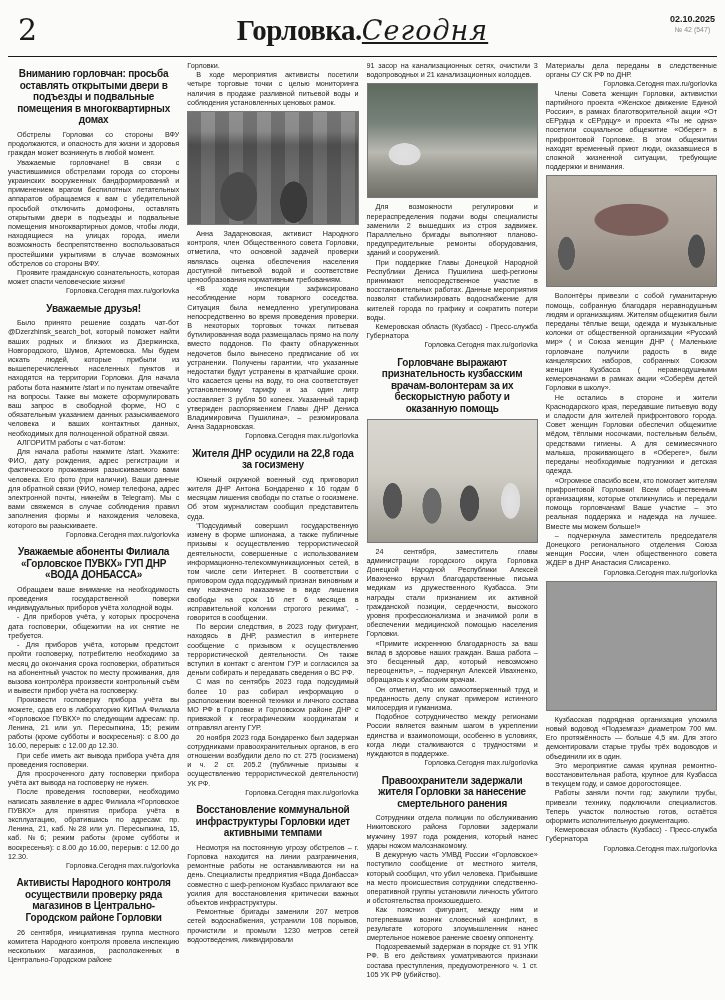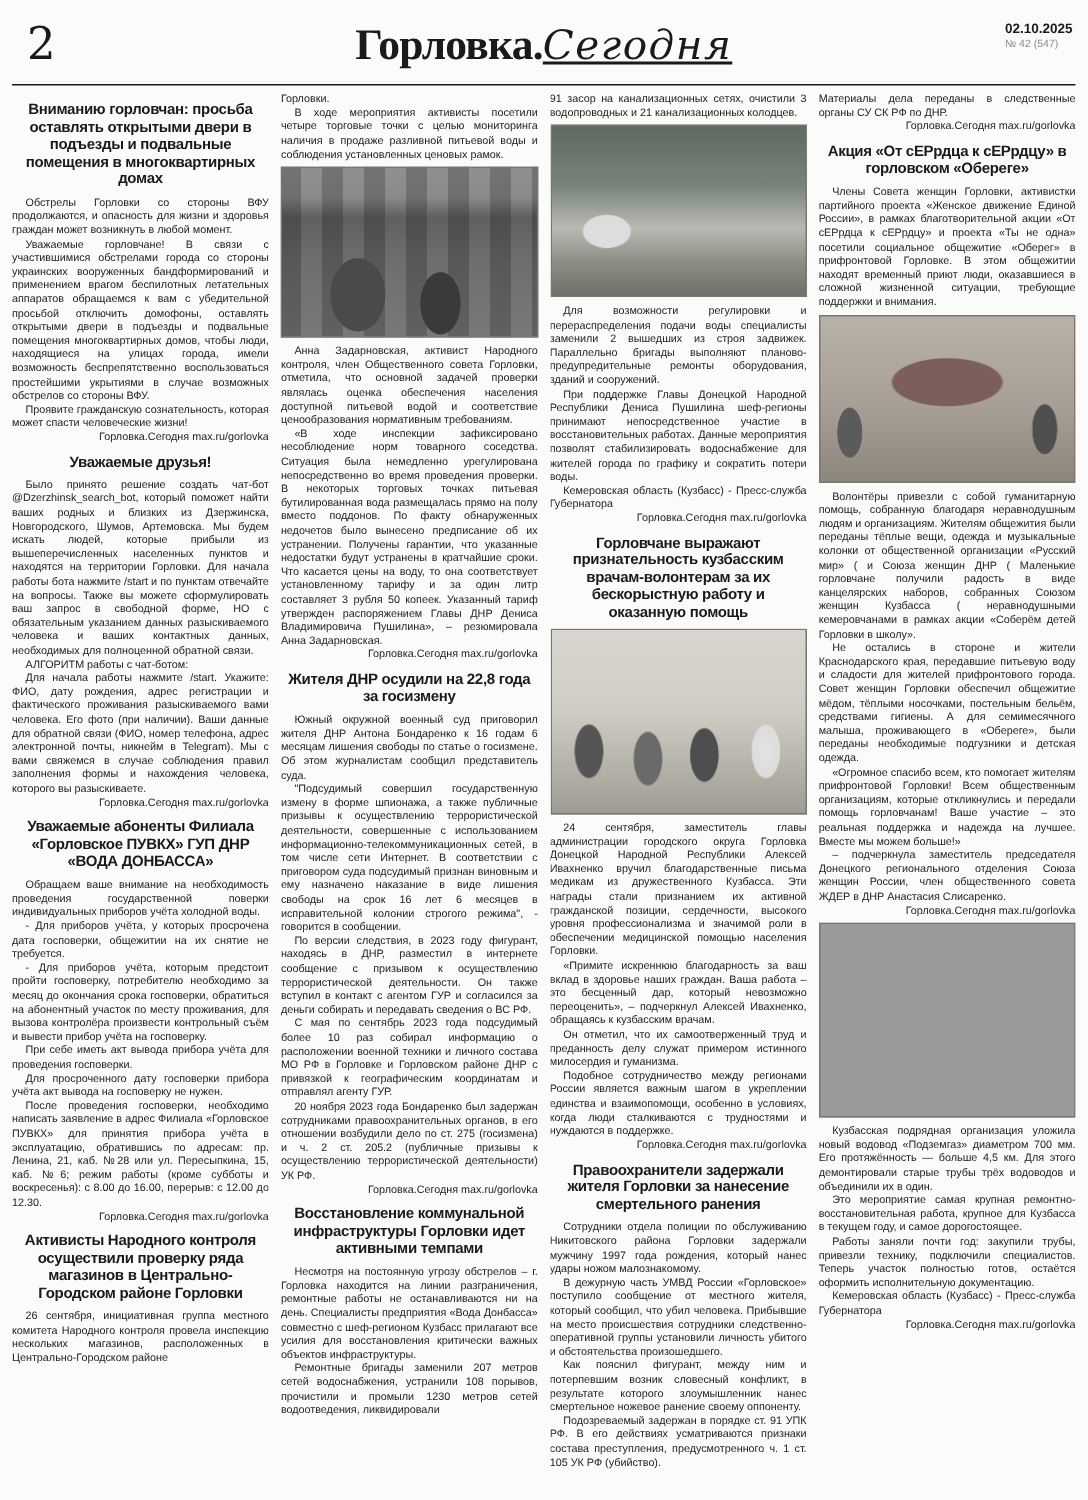--- a/index.html
+++ b/index.html
@@ -9,21 +9,21 @@
     font-family:"Liberation Sans",sans-serif;
     -webkit-font-smoothing:antialiased;
   }
   .page{width:725px;height:1000px;position:relative;}
   
   .header{position:relative;height:56px;margin:0 8px;border-bottom:1.6px solid #1a1a1a;}
   .page-num{position:absolute;left:10px;top:12px;font-family:"DejaVu Serif",serif;font-size:30px;font-weight:400;}
   .masthead{position:absolute;left:0;right:0;top:14px;text-align:center;white-space:nowrap;}
   .masthead .main{font-family:Liberation Serif, serif;font-weight:700;font-size:29px;letter-spacing:-0.5px;}
   .masthead .script{font-family:"DejaVu Serif",serif;font-style:italic;font-weight:400;font-size:27px;letter-spacing:1px;text-decoration:underline;}
-  .dateblock{position:absolute;right:2px;top:14px;text-align:left;}
+  .dateblock{position:absolute;right:2px;top:14px;text-align:center;}
   .dateblock .date{font-size:9px;font-weight:700;}
   .dateblock .issue{font-size:7px;color:#8a8a8a;margin-top:2px;}
   
   .columns{display:flex;gap:8px;padding:4px 8px 0 8px;height:936px;}
   .col{flex:1 1 0;overflow:hidden;}
   .headline{
     font-size:10px;line-height:11.6px;font-weight:700;text-align:center;
     letter-spacing:-0.2px;margin:7px 1px 4px 1px;
   }
   p.body{
@@ -99,20 +99,21 @@
         <p class="sig">Горловка.Сегодня max.ru/gorlovka</p>
         <h2 class="headline">Уважаемые друзья!</h2>
         <p class="body">Было принято решение создать чат-бот @Dzerzhinsk_search_bot, который поможет найти ваших родных и близких из Дзержинска, Новгородского, Шумов, Артемовска. Мы будем искать людей, которые прибыли из вышеперечисленных населенных пунктов и находятся на территории Горловки. Для начала работы бота нажмите /start и по пунктам отвечайте на вопросы. Также вы можете сформулировать ваш запрос в свободной форме, НО с обязательным указанием данных разыскиваемого человека и ваших контактных данных, необходимых для полноценной обратной связи.</p>
         <p class="body">АЛГОРИТМ работы с чат-ботом:</p>
         <p class="body">Для начала работы нажмите /start. Укажите: ФИО, дату рождения, адрес регистрации и фактического проживания разыскиваемого вами человека. Его фото (при наличии). Ваши данные для обратной связи (ФИО, номер телефона, адрес электронной почты, никнейм в Telegram). Мы с вами свяжемся в случае соблюдения правил заполнения формы и нахождения человека, которого вы разыскиваете.</p>
         <p class="sig">Горловка.Сегодня max.ru/gorlovka</p>
         <h2 class="headline">Уважаемые абоненты Филиала «Горловское ПУВКХ» ГУП ДНР «ВОДА ДОНБАССА»</h2>
         <p class="body">Обращаем ваше внимание на необходимость проведения государственной поверки индивидуальных приборов учёта холодной воды.</p>
         <p class="body">- Для приборов учёта, у которых просрочена дата госповерки, общежитии на их снятие не требуется.</p>
         <p class="body">- Для приборов учёта, которым предстоит пройти госповерку, потребителю необходимо за месяц до окончания срока госповерки, обратиться на абонентный участок по месту проживания, для вызова контролёра произвести контрольный съём и вывести прибор учёта на госповерку.</p>
+        <p class="body">Произвести госповерку прибора учёта вы можете, сдав его в лабораторию КИПиА Филиала «Горловское ПУВКХ» по следующим адресам: пр. Ленина, 21 или ул. Пересыпкина, 15; режим работы (кроме субботы и воскресенья): с 8.00 до 16.00, перерыв: с 12.00 до 12.30.</p>
         <p class="body">При себе иметь акт вывода прибора учёта для проведения госповерки.</p>
         <p class="body">Для просроченного дату госповерки прибора учёта акт вывода на госповерку не нужен.</p>
         <p class="body">После проведения госповерки, необходимо написать заявление в адрес Филиала «Горловское ПУВКХ» для принятия прибора учёта в эксплуатацию, обратившись по адресам: пр. Ленина, 21, каб. №28 или ул. Пересыпкина, 15, каб. №6; режим работы (кроме субботы и воскресенья): с 8.00 до 16.00, перерыв: с 12.00 до 12.30.</p>
         <p class="sig">Горловка.Сегодня max.ru/gorlovka</p>
         <h2 class="headline">Активисты Народного контроля осуществили проверку ряда магазинов в Центрально-Городском районе Горловки</h2>
         <p class="body">26 сентября, инициативная группа местного комитета Народного контроля провела инспекцию нескольких магазинов, расположенных в Центрально-Городском районе</p>
       </div>
       <div class="col">
         <p class="body cont">Горловки.</p>
         <p class="body">В ходе мероприятия активисты посетили четыре торговые точки с целью мониторинга наличия в продаже разливной питьевой воды и соблюдения установленных ценовых рамок.</p>
@@ -147,21 +148,20 @@
         <p class="sig">Горловка.Сегодня max.ru/gorlovka</p>
         <h2 class="headline">Правоохранители задержали жителя Горловки за нанесение смертельного ранения</h2>
         <p class="body">Сотрудники отдела полиции по обслуживанию Никитовского района Горловки задержали мужчину 1997 года рождения, который нанес удары ножом малознакомому.</p>
         <p class="body">В дежурную часть УМВД России «Горловское» поступило сообщение от местного жителя, который сообщил, что убил человека. Прибывшие на место происшествия сотрудники следственно-оперативной группы установили личность убитого и обстоятельства произошедшего.</p>
         <p class="body">Как пояснил фигурант, между ним и потерпевшим возник словесный конфликт, в результате которого злоумышленник нанес смертельное ножевое ранение своему оппоненту.</p>
         <p class="body">Подозреваемый задержан в порядке ст. 91 УПК РФ. В его действиях усматриваются признаки состава преступления, предусмотренного ч. 1 ст. 105 УК РФ (убийство).</p>
       </div>
       <div class="col">
         <p class="body cont">Материалы дела переданы в следственные органы СУ СК РФ по ДНР.</p>
         <p class="sig">Горловка.Сегодня max.ru/gorlovka</p>
-        <h2 class="headline">Акция «От сЕРрдца к сЕРрдцу» в горловском «Обереге»</h2>
         <p class="body">Члены Совета женщин Горловки, активистки партийного проекта «Женское движение Единой России», в рамках благотворительной акции «От сЕРрдца к сЕРрдцу» и проекта «Ты не одна» посетили социальное общежитие «Оберег» в прифронтовой Горловке. В этом общежитии находят временный приют люди, оказавшиеся в сложной жизненной ситуации, требующие поддержки и внимания.</p>
         <div class="photo photo-shelter" style="height: 112px;"></div>
         <p class="body">Волонтёры привезли с собой гуманитарную помощь, собранную благодаря неравнодушным людям и организациям. Жителям общежития были переданы тёплые вещи, одежда и музыкальные колонки от общественной организации «Русский мир» ( и Союза женщин ДНР ( Маленькие горловчане получили радость в виде канцелярских наборов, собранных Союзом женщин Кузбасса ( неравнодушными кемеровчанами в рамках акции «Соберём детей Горловки в школу».</p>
         <p class="body">Не остались в стороне и жители Краснодарского края, передавшие питьевую воду и сладости для жителей прифронтового города. Совет женщин Горловки обеспечил общежитие мёдом, тёплыми носочками, постельным бельём, средствами гигиены. А для семимесячного малыша, проживающего в «Обереге», были переданы необходимые подгузники и детская одежда.</p>
         <p class="body">«Огромное спасибо всем, кто помогает жителям прифронтовой Горловки! Всем общественным организациям, которые откликнулись и передали помощь горловчанам! Ваше участие – это реальная поддержка и надежда на лучшее. Вместе мы можем больше!»</p>
         <p class="body">– подчеркнула заместитель председателя Донецкого регионального отделения Союза женщин России, член общественного совета ЖДЕР в ДНР Анастасия Слисаренко.</p>
         <p class="sig">Горловка.Сегодня max.ru/gorlovka</p>
         <div class="photo photo-trench" style="height: 130px;"></div>
         <p class="body">Кузбасская подрядная организация уложила новый водовод «Подземгаз» диаметром 700 мм. Его протяжённость — больше 4,5 км. Для этого демонтировали старые трубы трёх водоводов и объединили их в один.</p>
         <p class="body">Это мероприятие самая крупная ремонтно-восстановительная работа, крупное для Кузбасса в текущем году, и самое дорогостоящее.</p>

